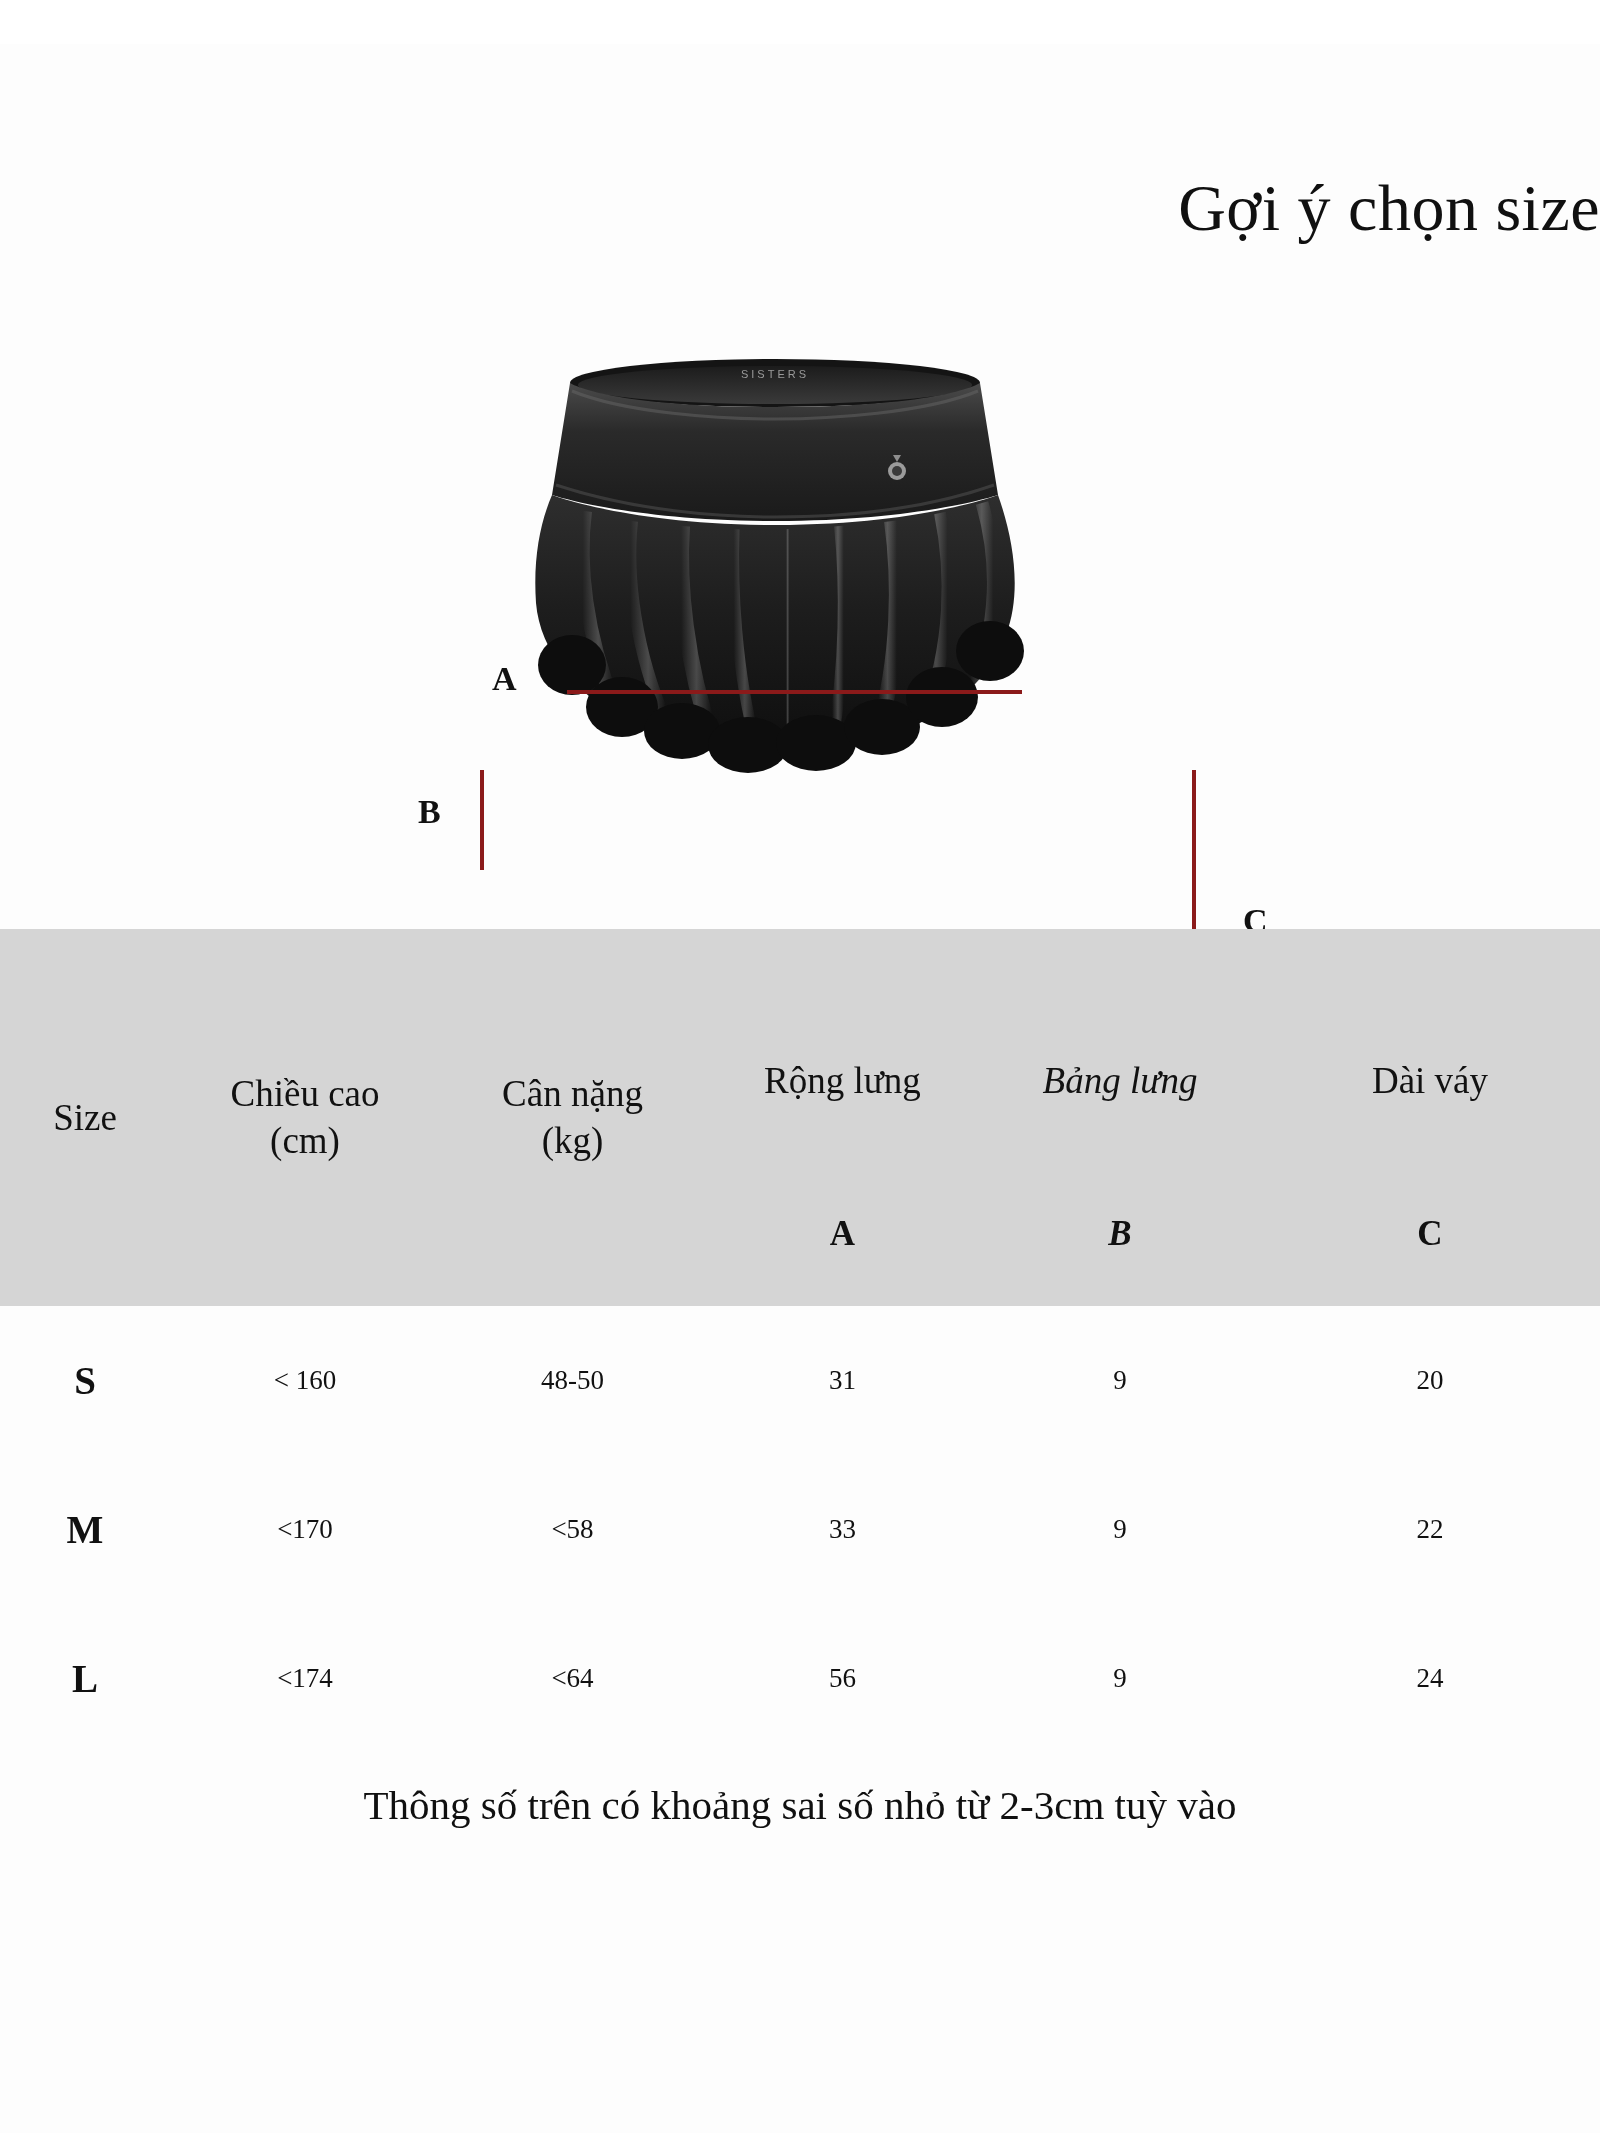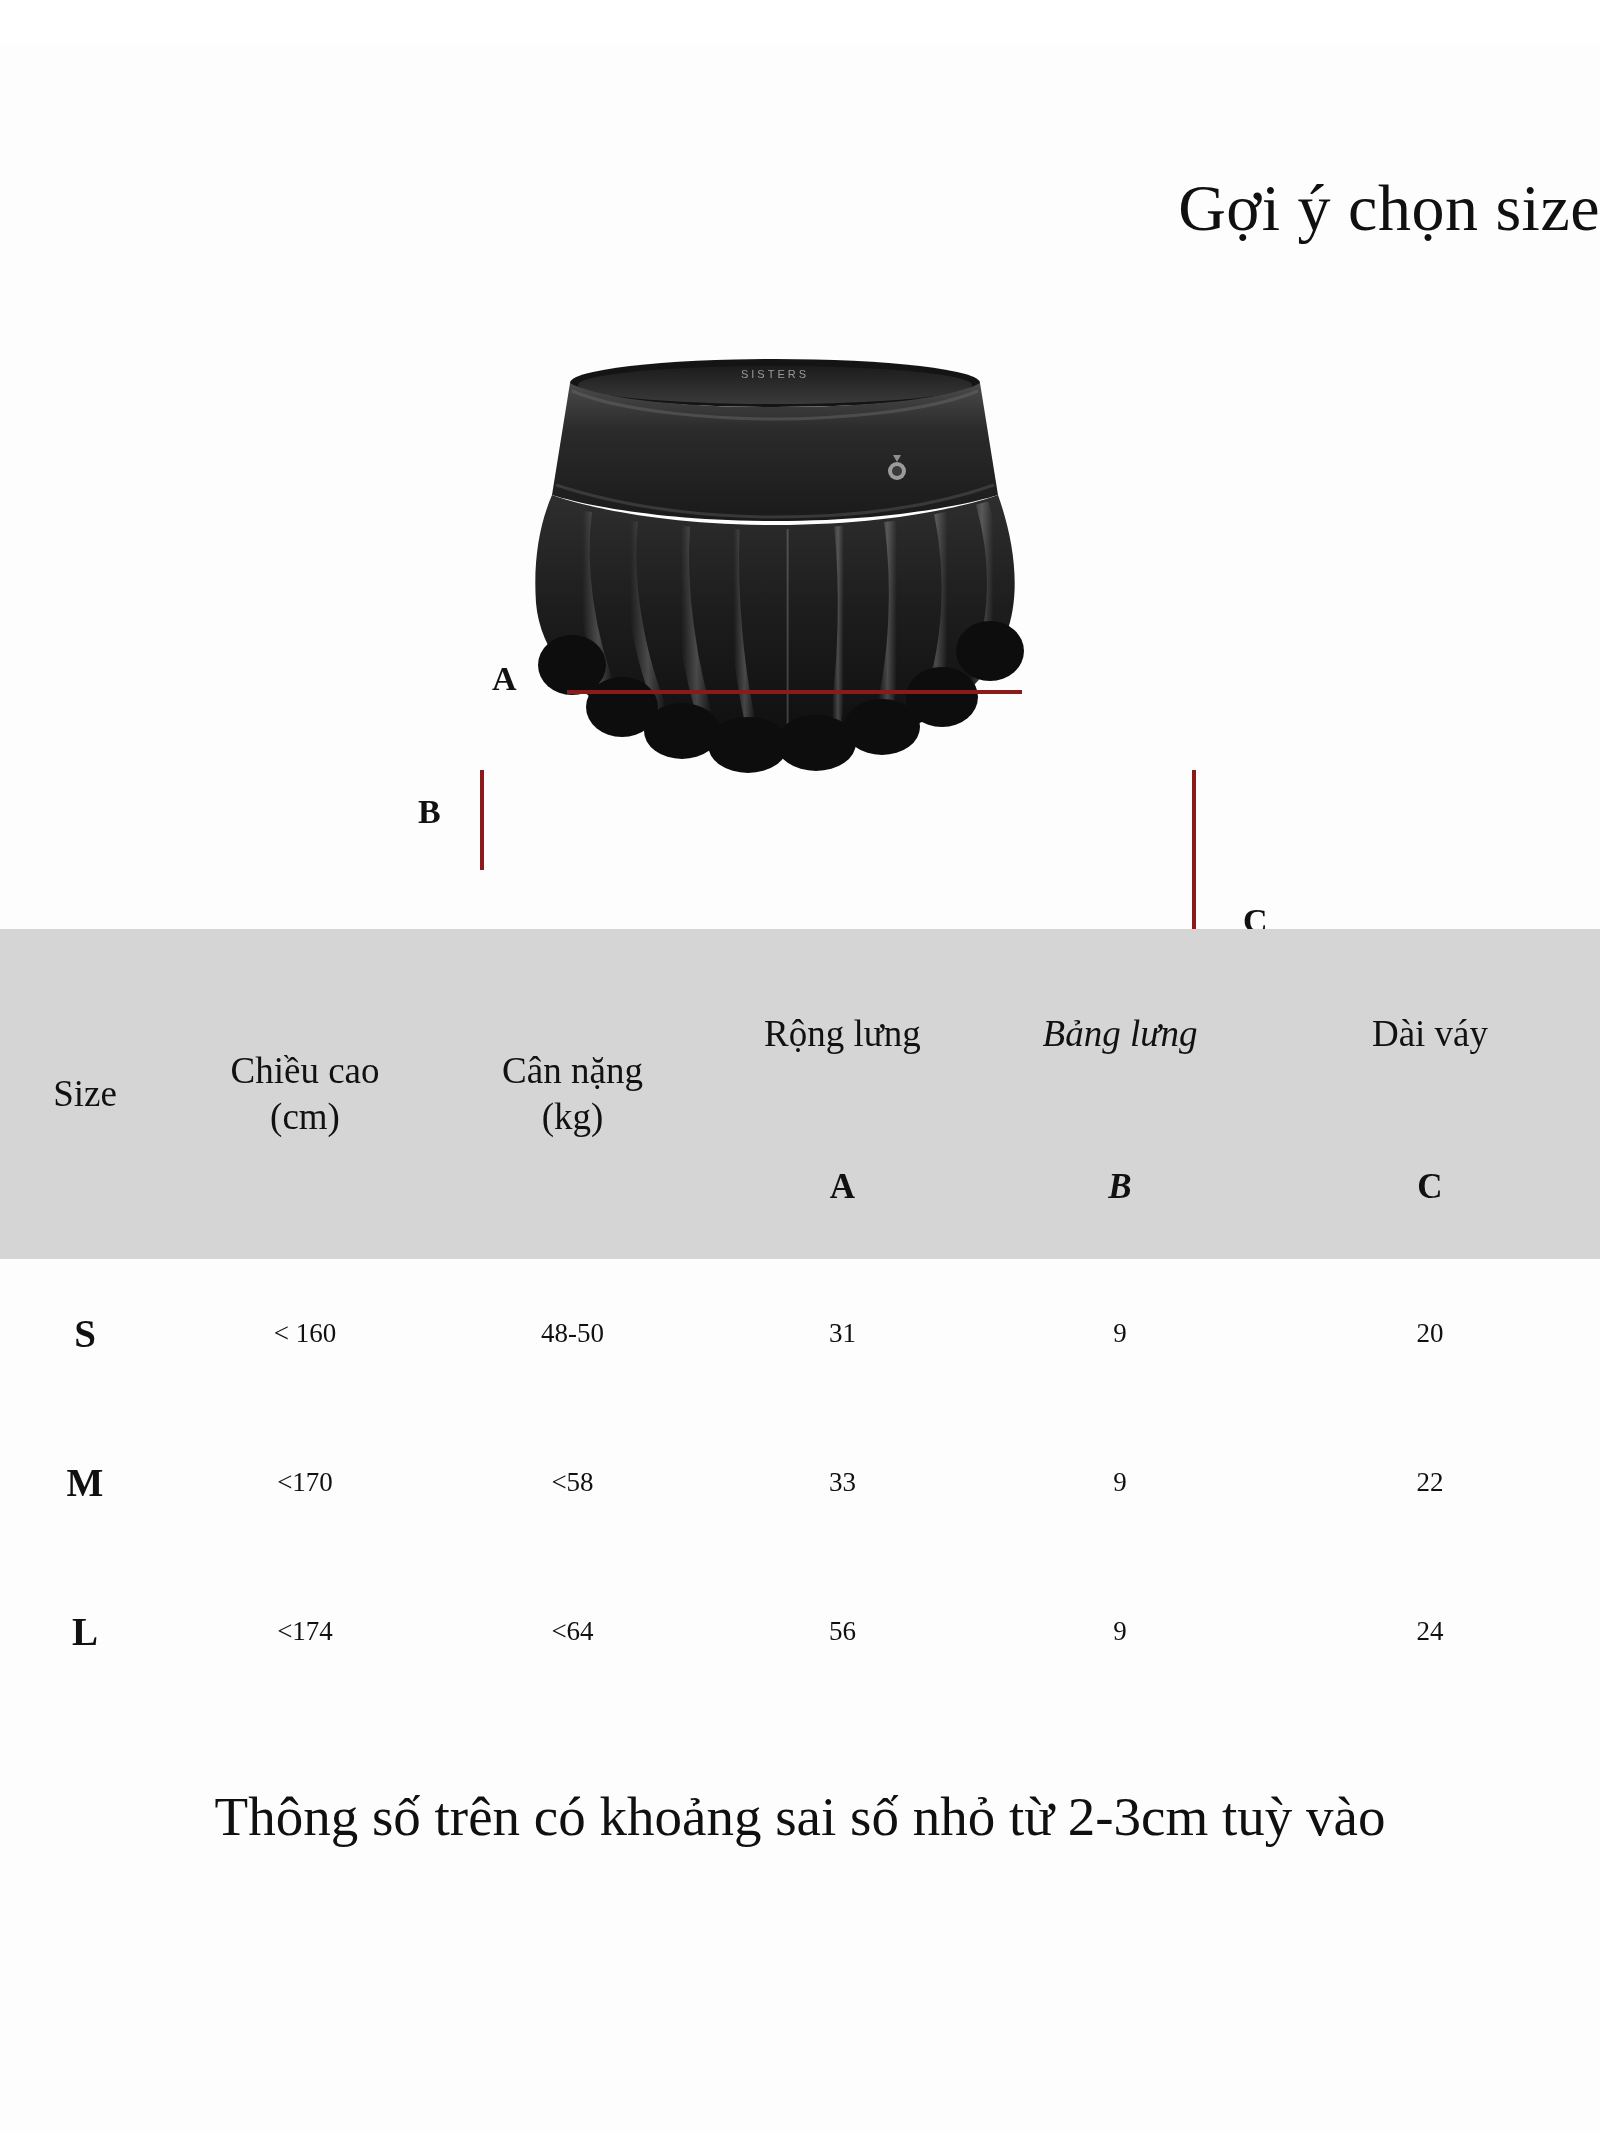--- a/index.html
+++ b/index.html
@@ -129,20 +129,21 @@
     display: flex;
     flex-direction: column;
     align-items: center;
     justify-content: center;
     height: 330px;
   }
   .th-inner.with-letter {
     justify-content: space-between;
     padding: 82px 0 52px 0;
     box-sizing: border-box;
+    margin-top: 47px;
   }
   .th-top {
     line-height: 1.25;
   }
   .th-letter {
     font-weight: bold;
     font-size: 35px;
   }
   .col-size { width: 170px; }
   .col-h    { width: 270px; }
@@ -166,21 +167,21 @@
   }
 
   
   .footnote {
     position: absolute;
     left: 0;
     top: 1730px;
     width: 1600px;
     text-align: center;
     font-family: "Liberation Serif", serif;
-    font-size: 55px;
+    font-size: 41px;
     line-height: 1.55;
     color: #101010;
   }
 </style>
 </head>
 <body>
 
 <div class="page">
 
   <h1 class="title">Gợi ý chọn size</h1>

